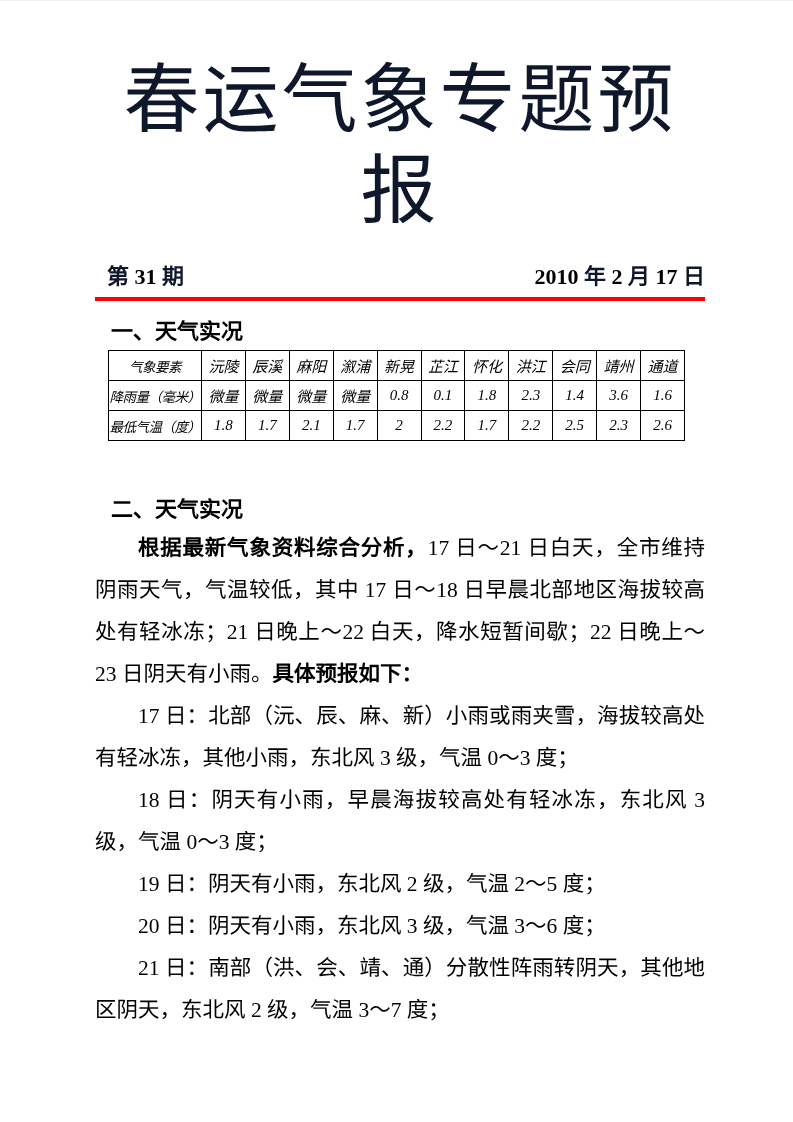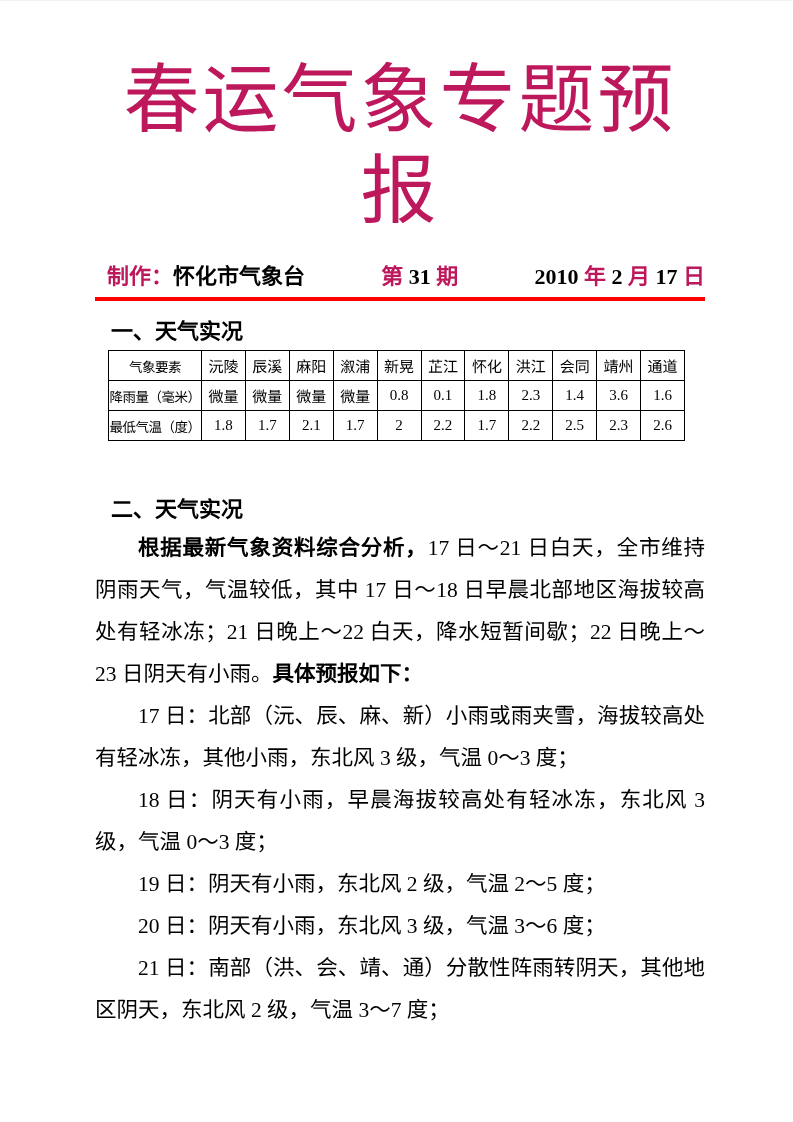--- a/index.html
+++ b/index.html
@@ -70,50 +70,48 @@
   }
   table.obs th, table.obs td{
     border:1px solid #000;
     height:29px;
     text-align:center;
     vertical-align:middle;
     font-weight:normal;
     font-size:15px;
     padding:0;
     overflow:hidden;
+    font-style:italic;
   }
   table.obs th.first, table.obs td.first{width:92px;font-size:13.5px;letter-spacing:-0.5px;}
 
   
   .forecast{margin-top:4px;}
   .forecast p{
     margin:0;
     font-size:21.5px;
     line-height:42px;
     text-align:justify;
     text-indent:2em;
   }
   .seg-bold{
     font-weight:bold;
     font-family:"Liberation Sans","DejaVu Sans",sans-serif;
   }
-  .seg-red{color:#be185d;font-family:Liberation Serif, serif;}
+  .seg-red{color:#0f172a;font-family:Liberation Serif, serif;}
 </style>
 </head>
 <body>
 
 <div class="page">
   <div class="content">
 
     <h1 class="doc-title seg-red">春运气象专题预报</h1>
 
     <div class="issue-row">
-      <span>
-        <span class="seg-red">制作：</span><span>怀化市气象台</span>
-      </span>
       <span><span class="seg-red">第</span><span> 31 </span><span class="seg-red">期</span></span>
       <span><span>2010 </span><span class="seg-red">年</span><span> 2 </span><span class="seg-red">月</span><span> 17 </span><span class="seg-red">日</span></span>
     </div>
 
     <hr class="red-rule">
 
     <h2 class="section-heading">一、天气实况</h2>
 
 
     <table class="obs">

